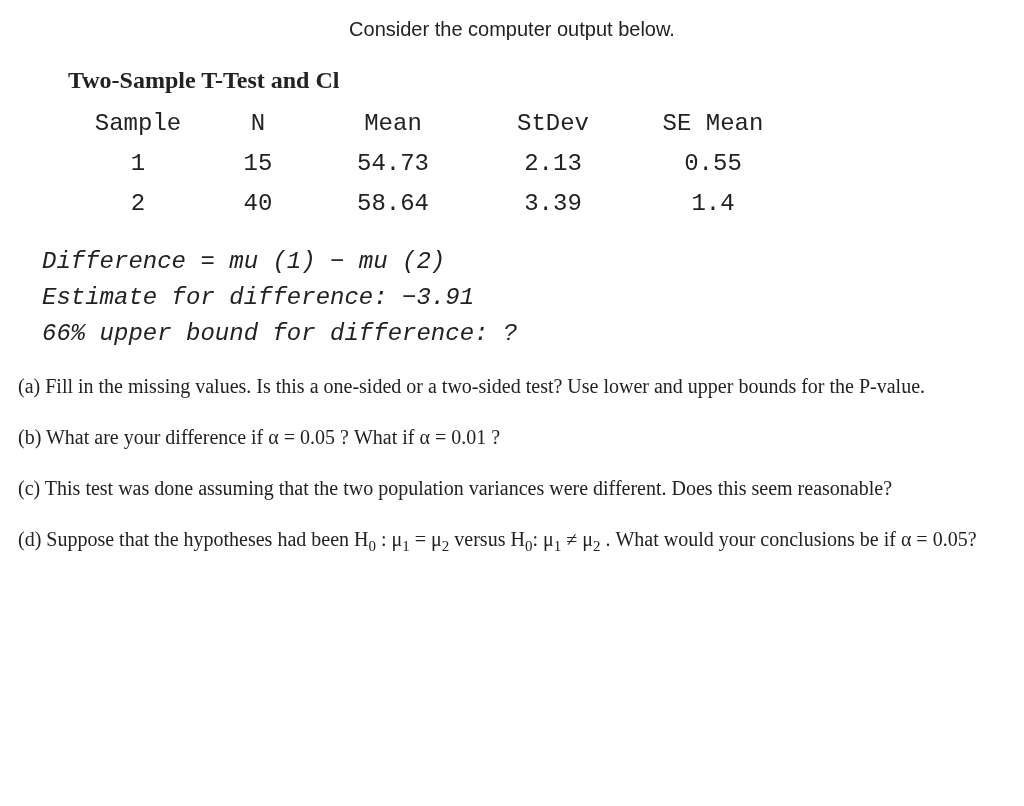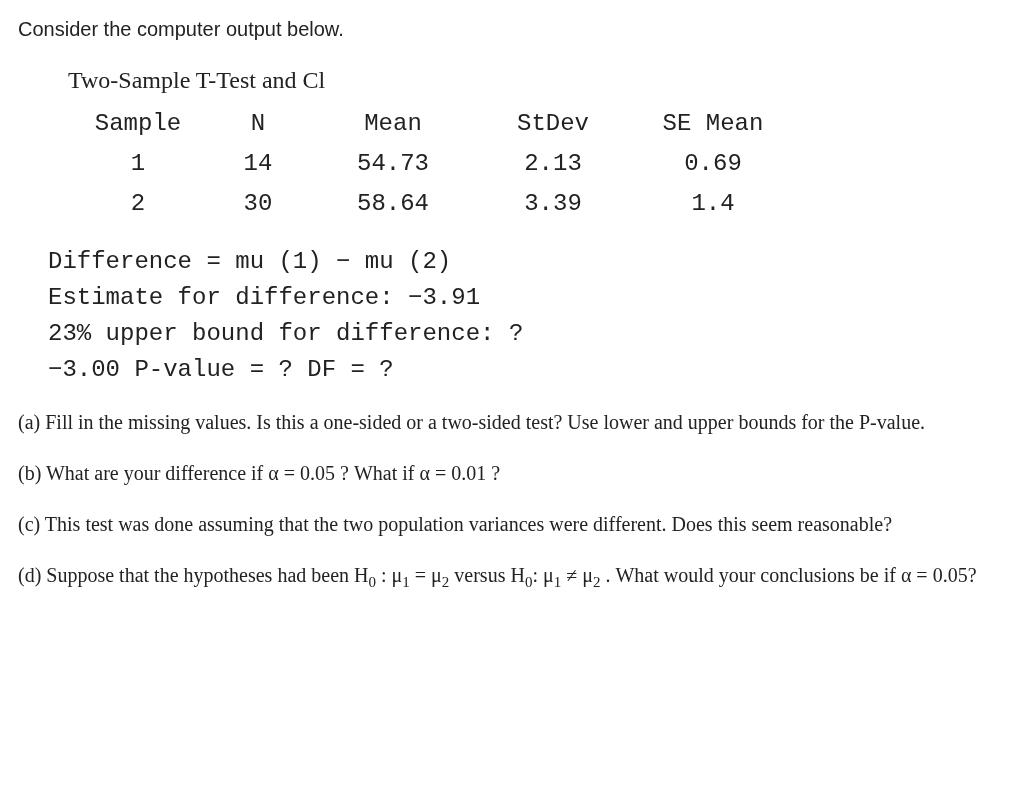--- a/index.html
+++ b/index.html
@@ -7,28 +7,29 @@
       font-size: 20px;
       color: #222;
       margin: 0;
       padding: 14px 18px;
       width: 1024px;
       box-sizing: border-box;
       line-height: 1.5;
     }
     .intro {
       margin-bottom: 18px;
+      text-align: center;
     }
     .output-block {
       margin-left: 50px;
       margin-bottom: 20px;
     }
     .output-title {
       font-family: Georgia, 'Times New Roman', serif;
-      font-weight: normal;
+      font-weight: bold;
       font-size: 24px;
       margin-bottom: 6px;
     }
     .mono {
       font-family: 'Courier New', Courier, monospace;
       font-size: 24px;
       line-height: 1.5;
     }
     .stat-table {
       border-collapse: collapse;
@@ -38,21 +39,22 @@
       text-align: center;
       font-weight: normal;
     }
     .col-sample { width: 140px; text-align: left; padding-left: 4px;}
     .col-n { width: 100px; }
     .col-mean { width: 170px; }
     .col-stdev { width: 150px; }
     .col-se { width: 170px; }
     .stat-table .col-sample.data { text-align: center; padding-left: 0; }
     .diff-block {
-      margin-left: 30px;
+      margin-left: 24px;
+      font-style: italic;
     }
     .question {
       margin-top: 18px;
       margin-bottom: 14px;
       line-height: 1.65;
       font-family: Liberation Serif, serif;
     }
     .sub {
       vertical-align: sub;
       font-size: 0.75em;
@@ -70,41 +72,40 @@
     <tbody>
         <tr>
       <th class="col-sample">Sample</th>
       <th class="col-n">N</th>
       <th class="col-mean">Mean</th>
       <th class="col-stdev">StDev</th>
       <th class="col-se">SE Mean</th>
     </tr>
     <tr>
       <td class="col-sample data">1</td>
-      <td class="col-n">14</td>
+      <td class="col-n">15</td>
       <td class="col-mean">54.73</td>
       <td class="col-stdev">2.13</td>
-      <td class="col-se">0.69</td>
+      <td class="col-se">0.55</td>
     </tr>
     <tr>
       <td class="col-sample data">2</td>
-      <td class="col-n">30</td>
+      <td class="col-n">40</td>
       <td class="col-mean">58.64</td>
       <td class="col-stdev">3.39</td>
       <td class="col-se">1.4</td>
     </tr>
   </tbody>
     </table>
 </div>
 
 <div class="diff-block mono">
   <div>Difference = mu (1) − mu (2)</div>
   <div>Estimate for difference: −3.91</div>
-  <div>23% upper bound for difference: ?</div>
-  <div>−3.00 P-value = ? DF = ?</div>
+  <div>66% upper bound for difference: ?</div>
 </div>
 
 <div class="question">(a) Fill in the missing values. Is this a one-sided or a two-sided test? Use lower and upper bounds for the P-value.</div>
 
 <div class="question">
   <span>(b) What are your difference if </span><span>α = 0.05</span><span> ? What if </span><span>α = 0.01</span><span> ?</span>
 </div>
 
 <div class="question">(c) This test was done assuming that the two population variances were different. Does this seem reasonable?</div>
 

